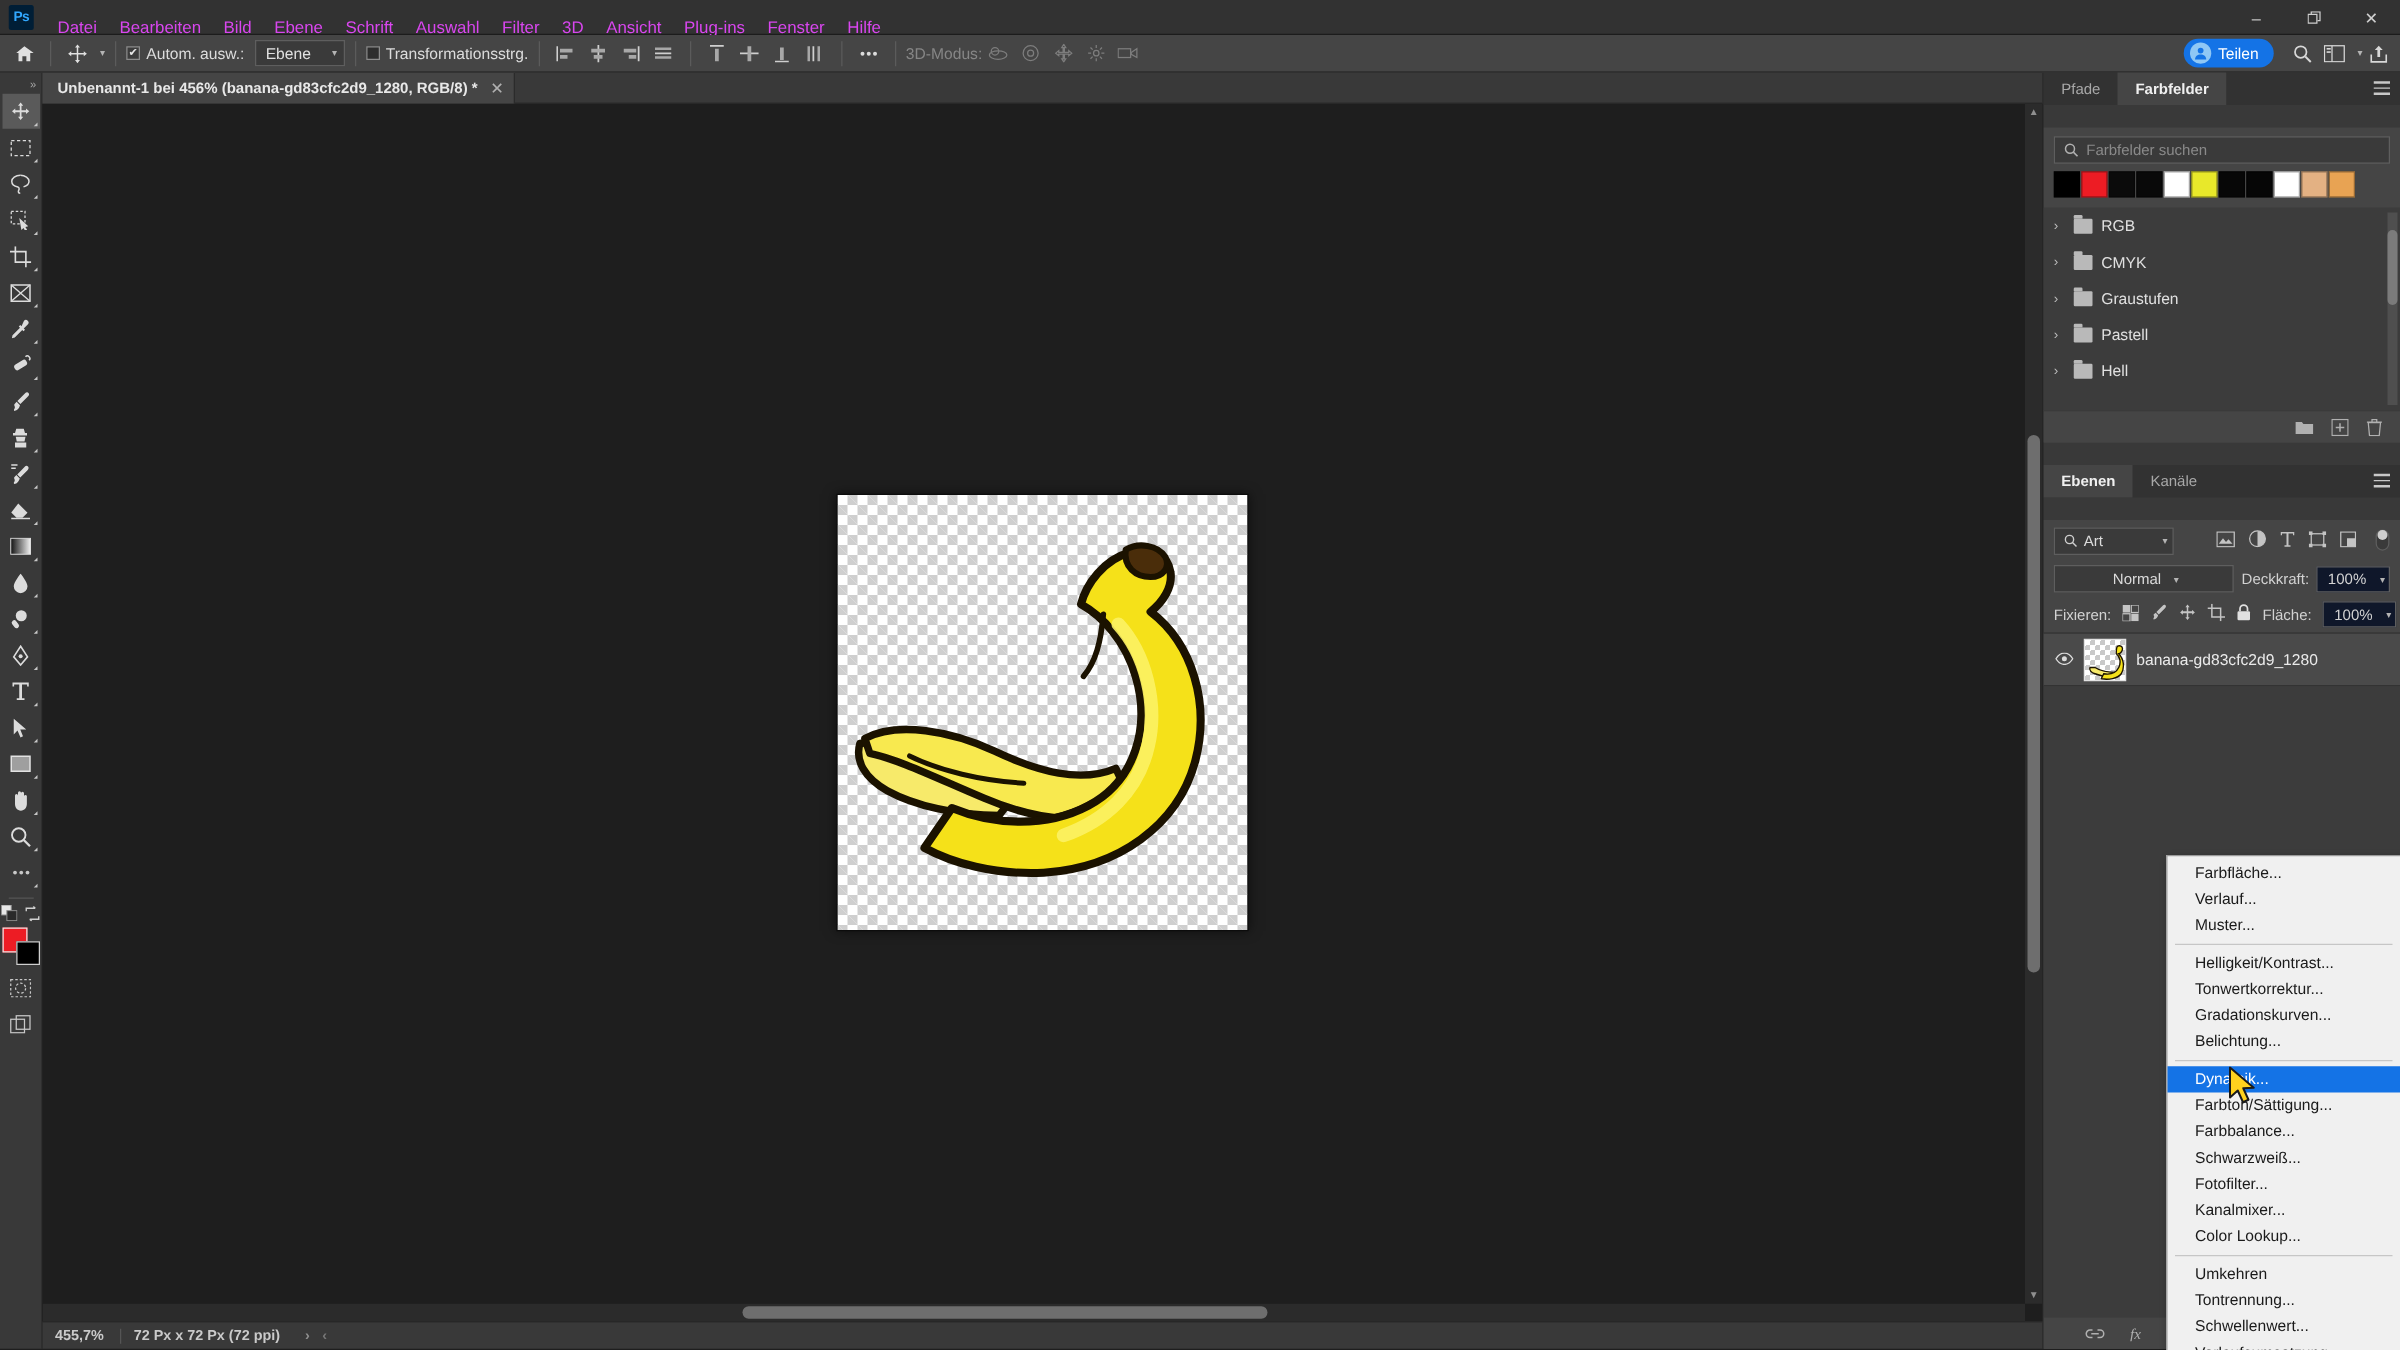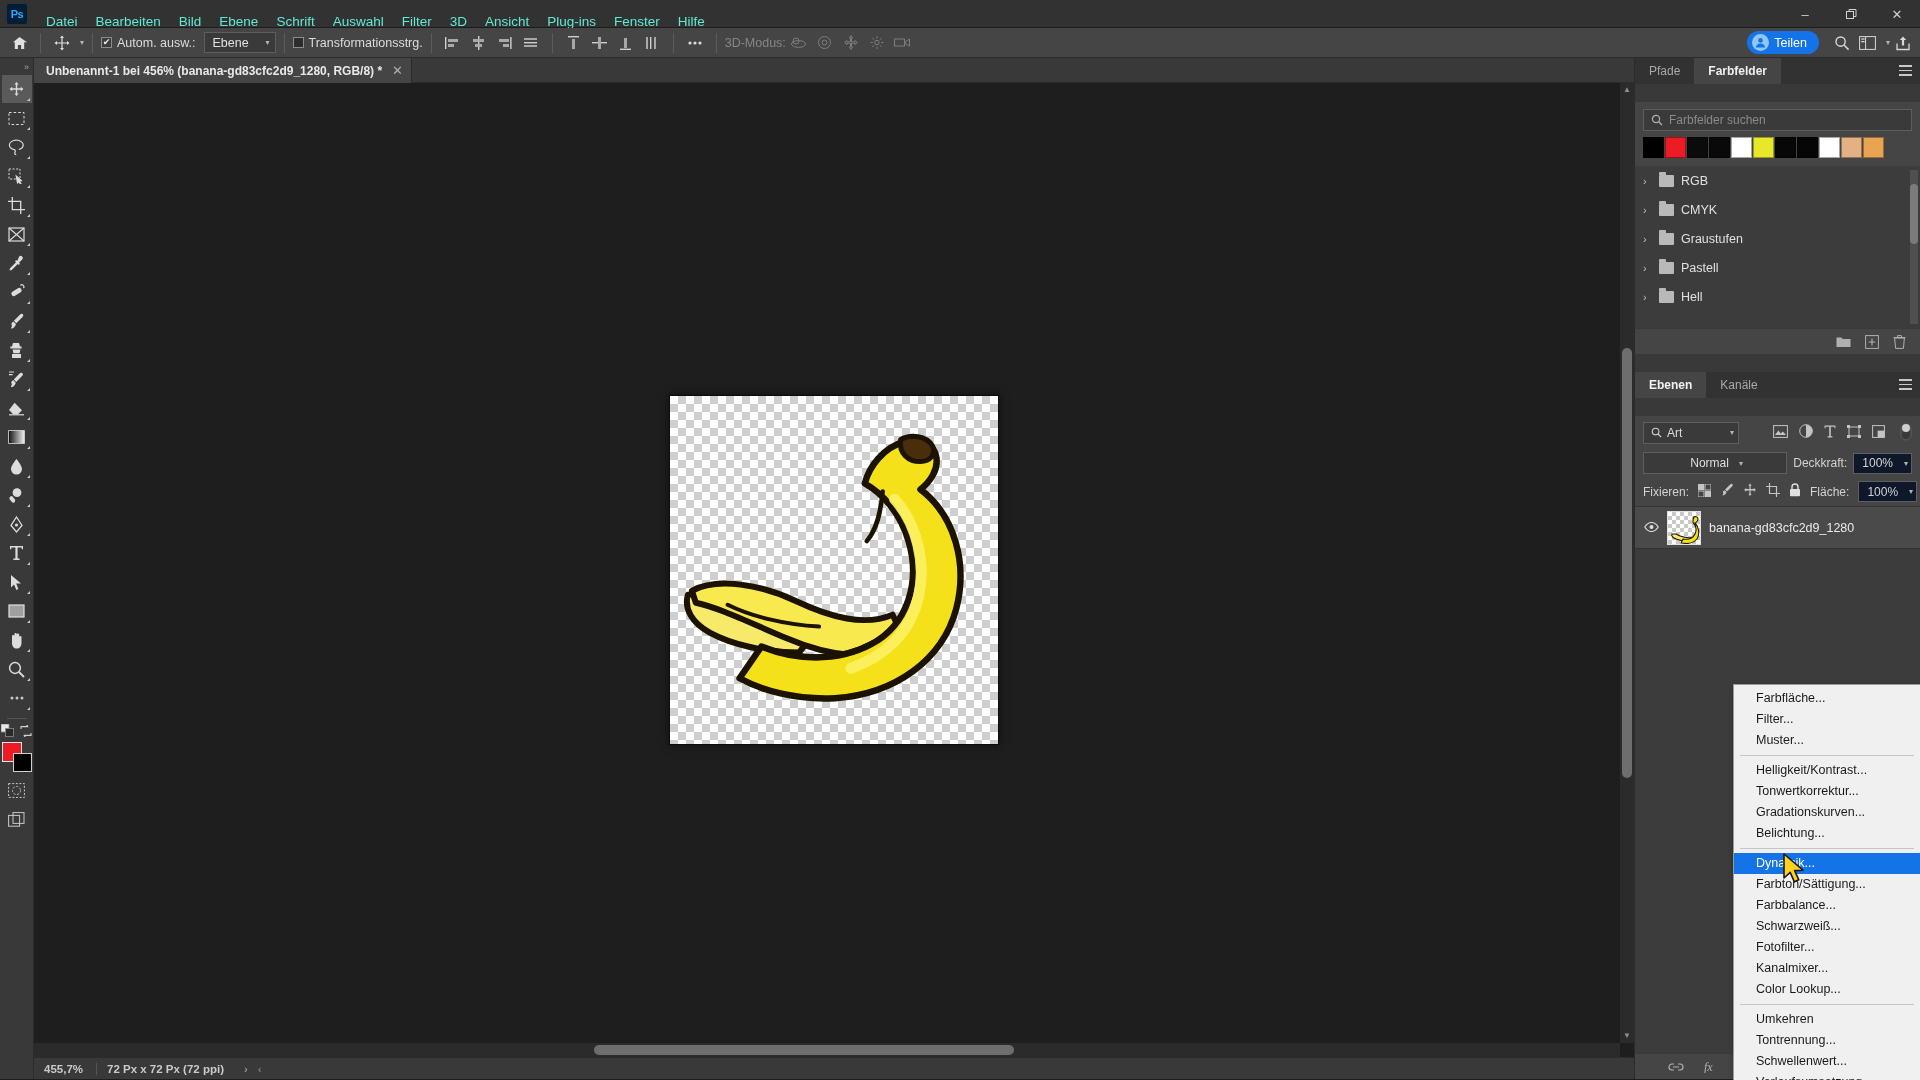--- a/index.html
+++ b/index.html
@@ -14,21 +14,21 @@
     height:28px; background:#323232; display:flex; align-items:center;
     border-bottom:1px solid #1c1c1c; position:relative;
   }
   #ps-logo {
     width:20px; height:20px; margin:0 10px 0 7px; background:#001e36;
     color:#31a8ff; font-size:11px; font-weight:bold; display:flex;
     align-items:center; justify-content:center; border-radius:2px;
     letter-spacing:-.5px;
   }
   .menu-item {
-    padding:5px 9px; font-size:13.5px; color:#5eead4; cursor:default;
+    padding:5px 9px; font-size:13.5px; color:#d946ef; cursor:default;
     white-space:nowrap;
     margin-top:16px;
   }
   #win-controls { position:absolute; right:0; top:0; display:flex; height:28px; }
   .win-btn {
     width:46px; height:28px; display:flex; align-items:center;
     justify-content:center; color:#cfcfcf; font-size:13px;
   }
   
   #optionsbar {
@@ -78,21 +78,21 @@
     border-left:3px solid transparent; border-top:3px solid transparent;
     border-right:3px solid #c8c8c8; border-bottom:0;
     transform:rotate(0deg);
   }
   .tool-sep { width:20px; height:1px; background:#555; margin:5px 0; }
   #colorswatch { position:relative; width:30px; height:30px; margin-top:2px; }
   #fg { position:absolute; left:0; top:0; width:20px; height:20px; background:#ed1c24; border:1px solid #e8e8e8; }
   #bg { position:absolute; left:11px; top:11px; width:19px; height:19px; background:#000; border:1px solid #cfcfcf; }
   
   #docarea { flex:1; display:flex; flex-direction:column; min-width:0; background:#1e1e1e; }
-  #tabbar { height:25px; background:#393939; display:flex; align-items:flex-start; border-bottom:1px solid #2b2b2b; }
+  #tabbar { height:25px; background:#393939; display:flex; align-items:center; border-bottom:1px solid #2b2b2b; }
   #doctab {
     background:#454545; height:25px; display:flex; align-items:center;
     padding:0 8px 0 12px; font-size:12px; color:#e8e8e8; font-weight:bold;
     border-right:1px solid #2b2b2b; gap:10px;
   }
   #tabclose { font-size:13px; color:#b0b0b0; font-weight:normal; }
   #canvaswrap { flex:1; position:relative; background:#1e1e1e; overflow:hidden; }
   #canvas {
     position:absolute; left:50%; top:50%; transform:translate(-50%,-50%);
     width:330px; height:350px; border:1px solid #0c0c0c;
@@ -835,21 +835,21 @@
               <path d="M0.5 2.4h11M4.2 0.6h3.6v1.8H4.2z" fill="none" stroke="#b0b0b0"></path>
             </svg>
           </span>
       </div>
     </div>
   </div>
 </div>
 
 <div id="ctxmenu">
     <div class="ctx-item">Farbfläche...</div>
-    <div class="ctx-item">Filter...</div>
+    <div class="ctx-item">Verlauf...</div>
     <div class="ctx-item">Muster...</div>
     <div class="ctx-sep"></div>
     <div class="ctx-item">Helligkeit/Kontrast...</div>
     <div class="ctx-item">Tonwertkorrektur...</div>
     <div class="ctx-item">Gradationskurven...</div>
     <div class="ctx-item">Belichtung...</div>
     <div class="ctx-sep"></div>
     <div class="ctx-item sel">Dynamik...</div>
     <div class="ctx-item">Farbton/Sättigung...</div>
     <div class="ctx-item">Farbbalance...</div>

